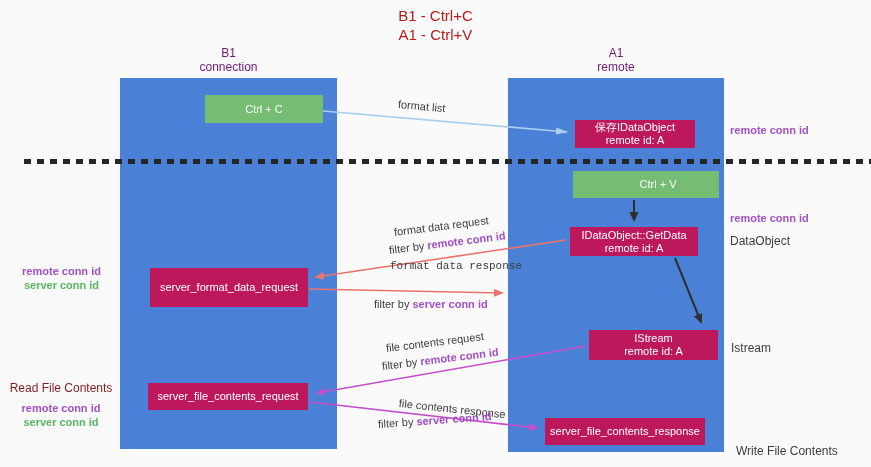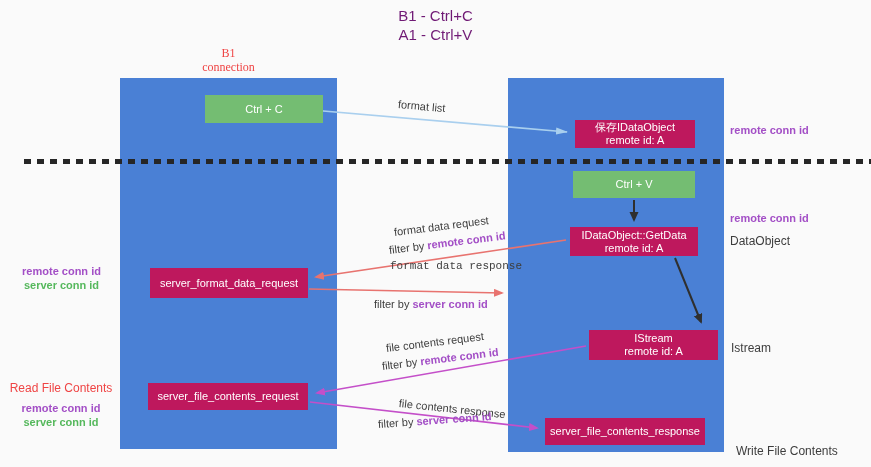--- a/index.html
+++ b/index.html
@@ -1,57 +1,61 @@
 <!DOCTYPE html>
 <html><head>
 <meta charset="utf-8">
 <style>
   html,body { margin:0; padding:0; background:#fafafa; font-family:"Liberation Sans", sans-serif; }
   .stage { position:relative; width:871px; height:467px; background:#fafafa; overflow:hidden; }
 
   .title { position:absolute; left:0; top:6px; width:871px; text-align:center;
-           font-size:15px; color:#701a75; line-height:19px; }
+           font-size:15px; color:#b91c1c; line-height:19px; }
 
-  .lane-header { position:absolute; text-align:center; font-size:12px; color:#ef4444; line-height:14px;font-family:Liberation Serif, serif; }
+  .lane-header { position:absolute; text-align:center; font-size:12px; color:#701a75; line-height:14px; }
 
   .lane { position:absolute; background:#4a80d5; }
 
   .dashes { position:absolute; left:24px; top:159px; width:847px; height:5px;
             background:repeating-linear-gradient(90deg,#262626 0 7px,transparent 7px 13px); }
 
   .box { position:absolute; display:flex; flex-direction:column; align-items:center; justify-content:center;
          color:#ffffff; font-size:11px; line-height:13px; text-align:center; white-space:nowrap; }
   .orange { background:#be185d; }
   .green  { background:#74bd72; }
 
   .lbl { position:absolute; font-size:11px; color:#3d3d3d; white-space:nowrap; transform-origin:left center; }
   .lbl.bold { font-weight:bold; }
   .purple { color:#a34fc6; font-weight:bold; }
   .greenlbl { color:#55b85c; font-weight:bold; }
   .side-block { position:absolute; text-align:center; font-size:11px; line-height:14px; white-space:nowrap; }
-  .plain { color:#ef4444; font-weight:normal; }
+  .plain { color:#7f1d1d; font-weight:normal; }
   .big { font-size:12px; }
 
   .filter-prefix { margin-right:3px; color:#3d3d3d; font-weight:normal; }
 
   svg.arrows { position:absolute; left:0; top:0; pointer-events:none; }
 </style>
 </head>
 <body>
 
 <div class="stage">
 
   <div class="title">
     <div>B1 - Ctrl+C</div>
     <div>A1 - Ctrl+V</div>
   </div>
 
   <div class="lane-header" style="left:120px; top:46px; width:217px;">
     <div>B1</div>
     <div>connection</div>
+  </div>
+  <div class="lane-header" style="left:508px; top:46px; width:216px;">
+    <div>A1</div>
+    <div>remote</div>
   </div>
 
   <div class="lane" style="left:120px; top:78px; width:217px; height:371px;"></div>
   <div class="lane" style="left:508px; top:78px; width:216px; height:374px;"></div>
 
   <div class="dashes"></div>
 
   <svg class="arrows" width="871" height="467" viewBox="0 0 871 467">
     <defs>
       <marker id="mBlue" markerWidth="14" markerHeight="10" refX="11" refY="4" orient="auto" markerUnits="userSpaceOnUse">
@@ -78,30 +82,30 @@
 
   <div class="box green" style="left:157px; top:95px; width:118px; height:28px;margin-left:48px;">
     <span>Ctrl + C</span>
   </div>
 
   <div class="box orange" style="left:575px; top:120px; width:120px; height:28px;">
     <span>保存IDataObject</span>
     <span>remote id: A</span>
   </div>
 
-  <div class="box green" style="left:573px; top:171px; width:122px; height:27px;">
+  <div class="box green" style="left:573px; top:171px; width:122px; height:27px;padding-left:24px;">
     <span>Ctrl + V</span>
   </div>
 
   <div class="box orange" style="left:570px; top:227px; width:128px; height:29px;">
     <span>IDataObject::GetData</span>
     <span>remote id: A</span>
   </div>
 
-  <div class="box orange" style="left:150px; top:268px; width:158px; height:30px;">
+  <div class="box orange" style="left:150px; top:268px; width:158px; height:39px;">
     <span>server_format_data_request</span>
   </div>
 
 
   <div class="box orange" style="left:589px; top:330px; width:129px; height:30px;">
     <span>IStream</span>
     <span>remote id: A</span>
   </div>
 
   <div class="box orange" style="left:545px; top:418px; width:160px; height:27px;">

